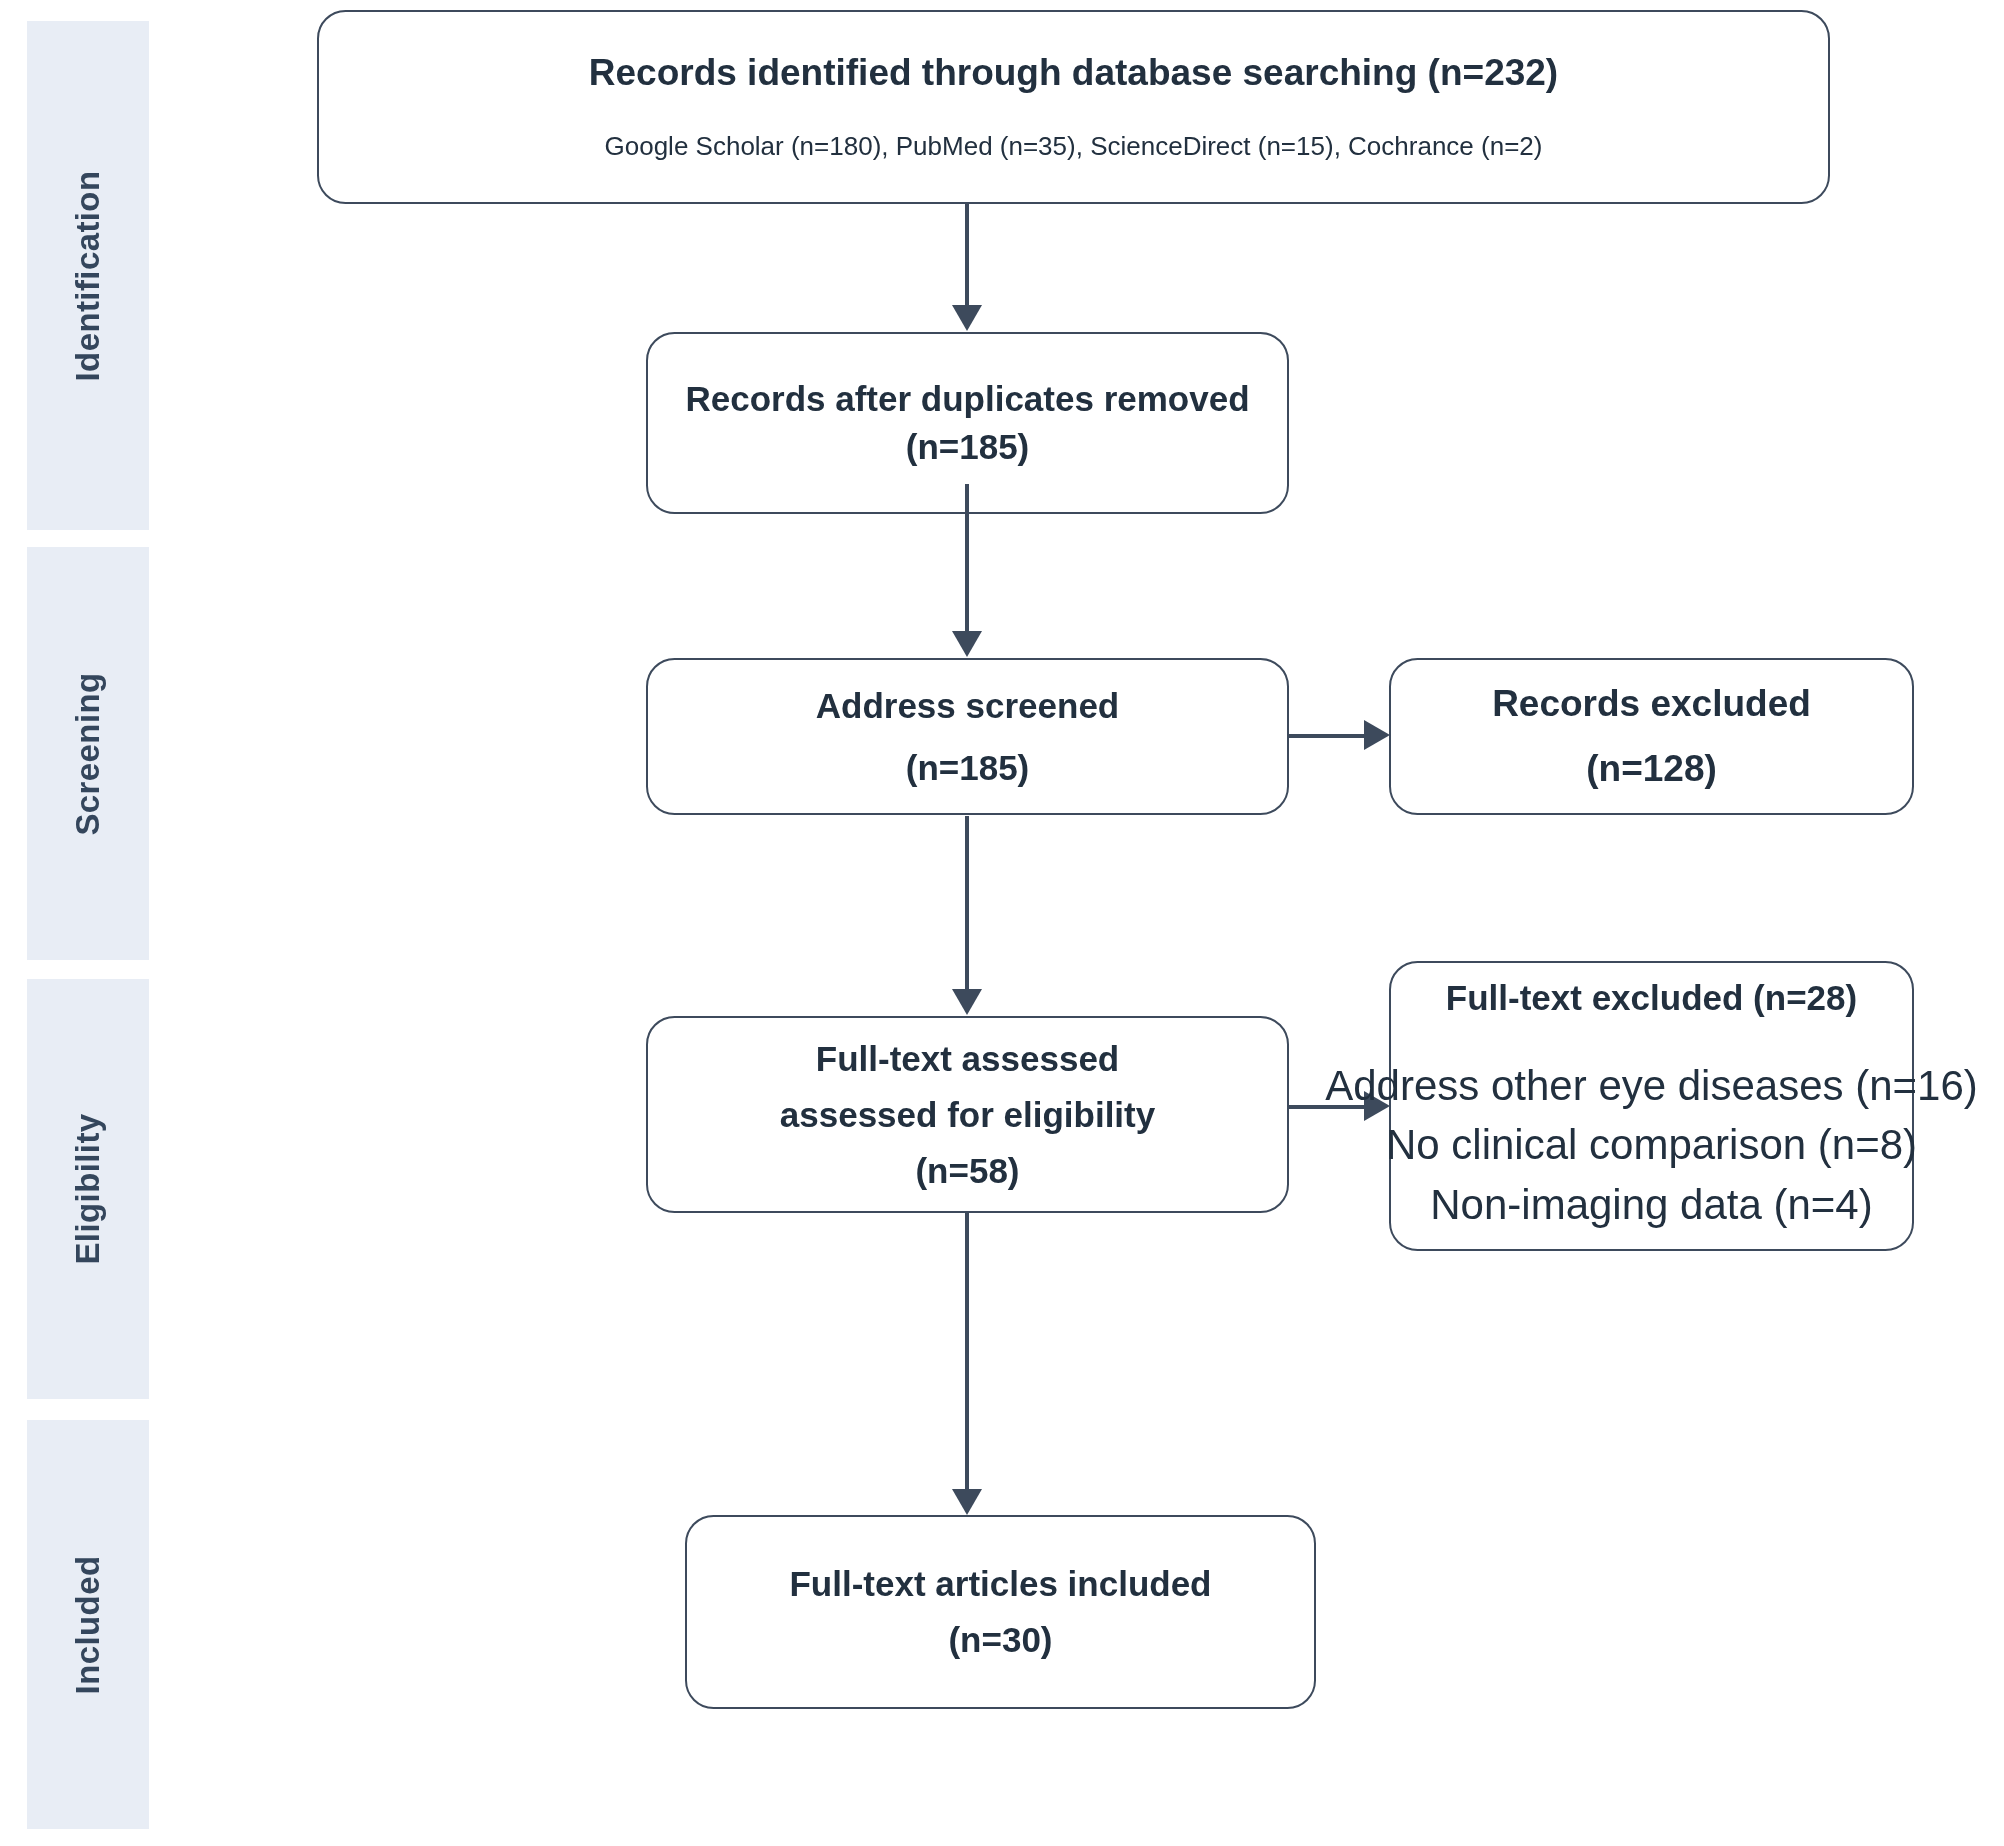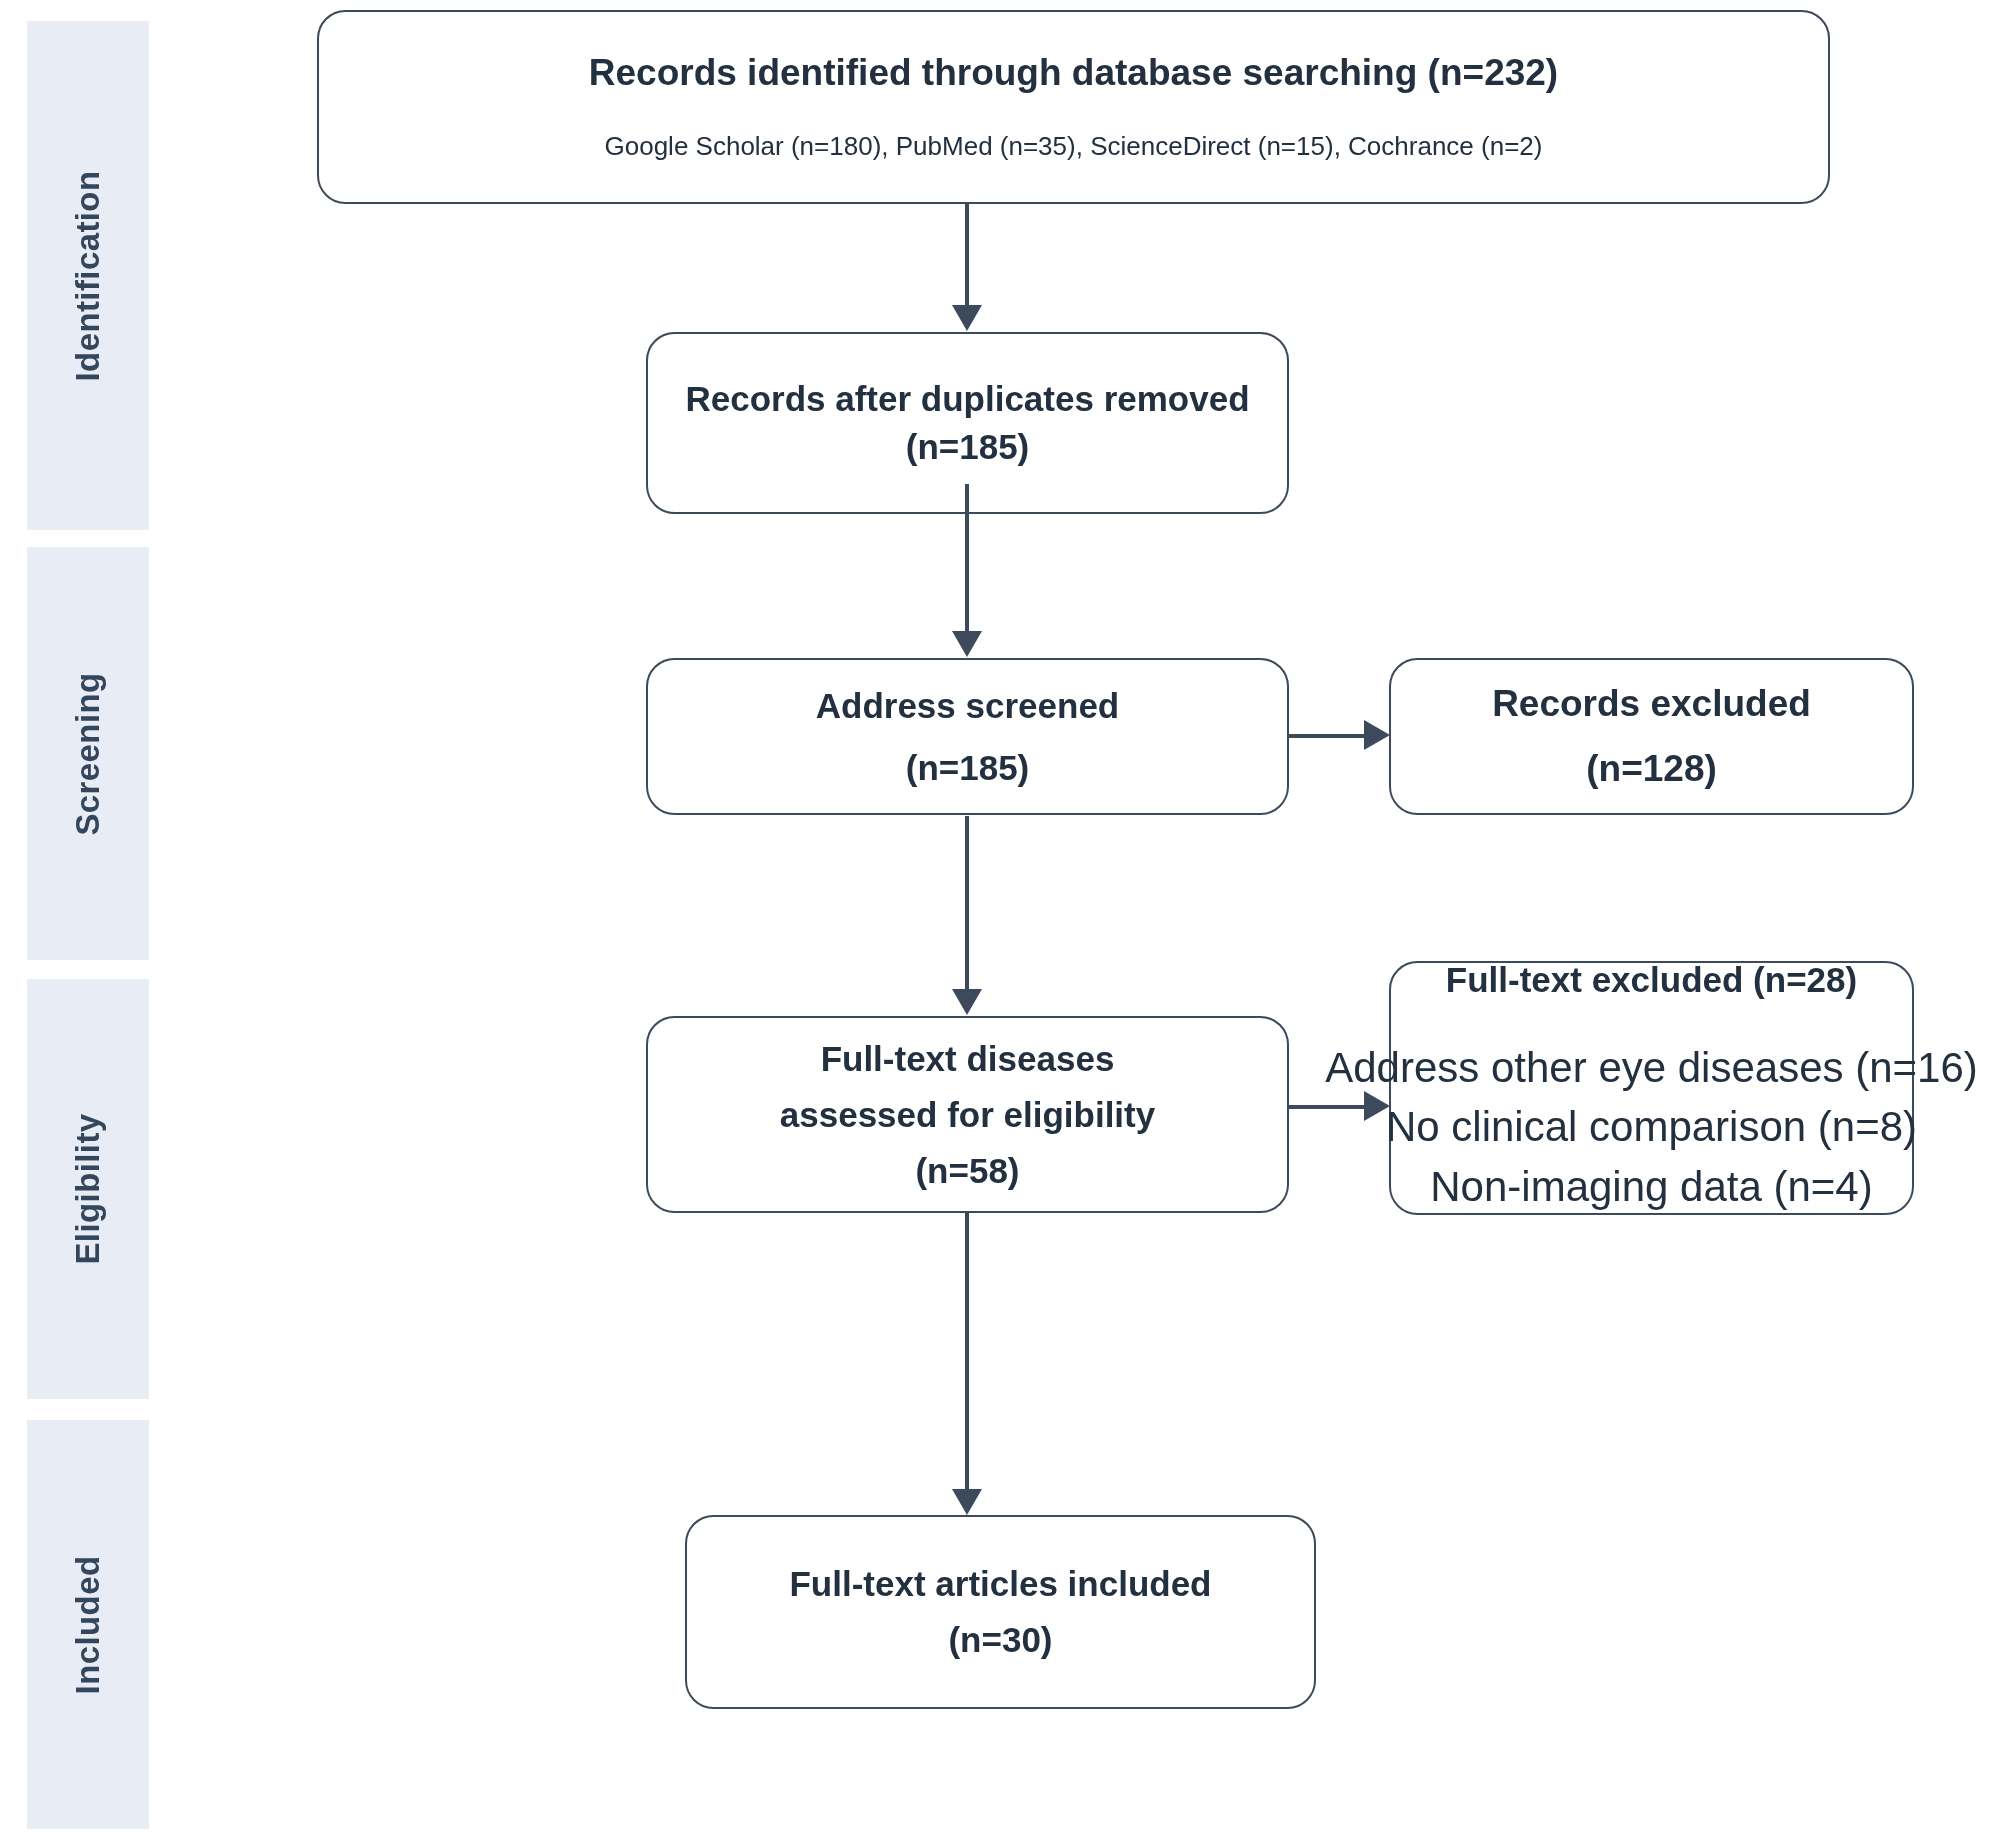--- a/index.html
+++ b/index.html
@@ -150,29 +150,29 @@
 
   <div class="flow-box" id="box-excluded-records" style="left:1389px; top:658px; width:525px; height:157px;">
     <span class="line">Records excluded</span>
     <span class="line">(n=128)</span>
   </div>
 
   <div class="connector-v" style="left:965px; top:816px; width:3.6px; height:179px;"></div>
   <div class="arrowhead-down" style="left:952px; top:989px;"></div>
 
   <div class="flow-box" id="box-eligibility" style="left:646px; top:1016px; width:643px; height:197px;">
-    <span class="line">Full-text diseases</span>
+    <span class="line">Full-text assessed</span>
     <span class="line">assessed for eligibility</span>
     <span class="line">(n=58)</span>
   </div>
 
   <div class="connector-h" style="left:1288px; top:1105px; width:84px; height:3.6px;"></div>
   <div class="arrowhead-right" style="left:1364px; top:1091px;"></div>
 
-  <div class="flow-box" id="box-fulltext-excluded" style="left:1389px; top:961px; width:525px; height:254px;">
+  <div class="flow-box" id="box-fulltext-excluded" style="left:1389px; top:961px; width:525px; height:290px;">
     <span class="line bold">Full-text excluded (n=28)</span>
     <span class="line regular">Address other eye diseases (n=16)</span>
     <span class="line regular">No clinical comparison (n=8)</span>
     <span class="line regular">Non-imaging data (n=4)</span>
   </div>
 
   <div class="connector-v" style="left:965px; top:1213px; width:3.6px; height:283px;"></div>
   <div class="arrowhead-down" style="left:952px; top:1489px;"></div>
 
   <div class="flow-box" id="box-included" style="left:657px; top:1515px; width:631px; height:194px;margin-left:28px;">

